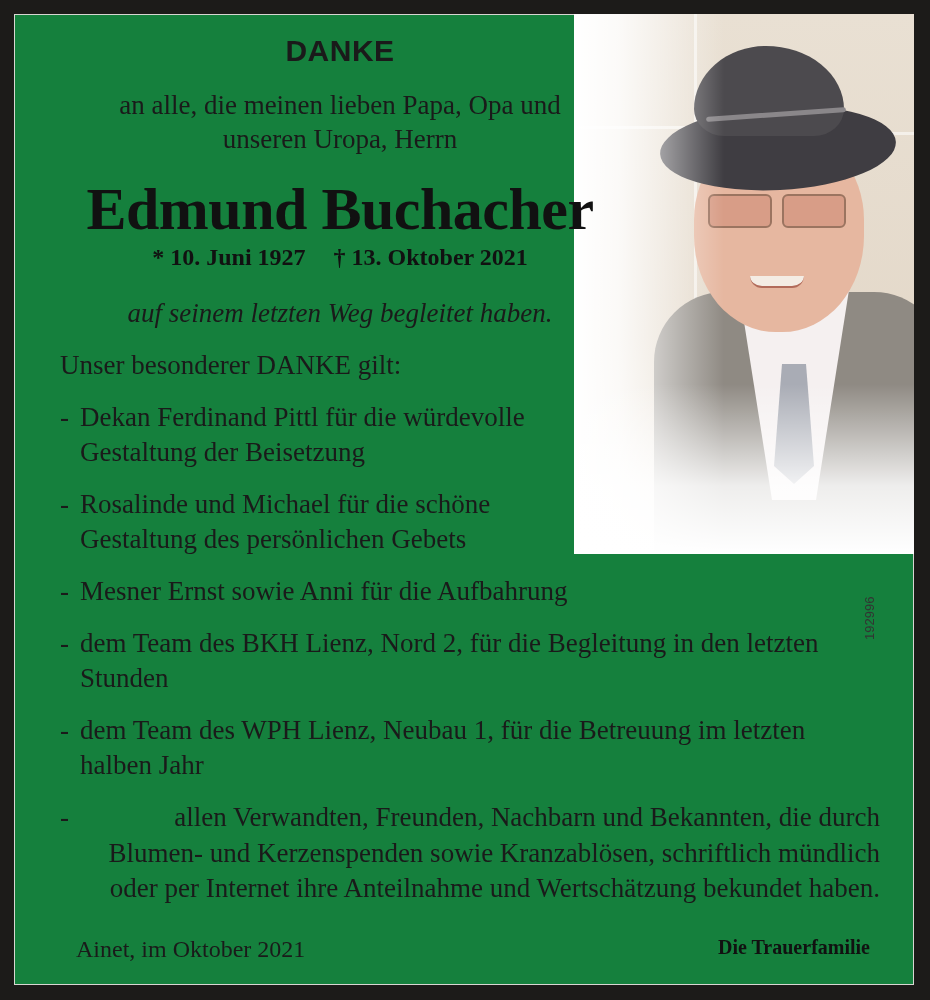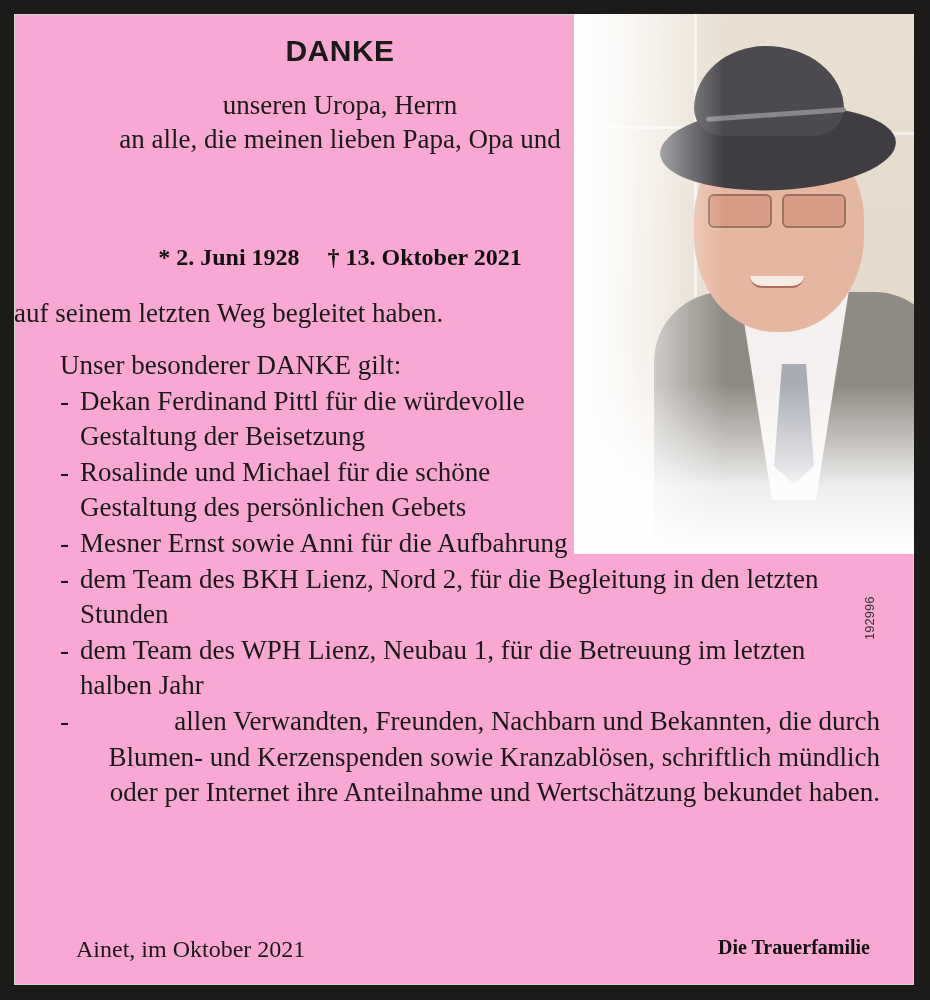--- a/index.html
+++ b/index.html
@@ -1,21 +1,21 @@
 <!DOCTYPE html>
 <html><head>
 <meta charset="utf-8">
 <style>
   html, body { margin: 0; padding: 0; }
   body {
     width: 930px; height: 1000px; background: #1c1b19; position: relative; overflow: hidden;
   }
   .card {
     position: absolute; left: 14px; top: 14px; width: 900px; height: 971px;
-    background: #f9a8d4; overflow: hidden;
+    background: #15803d; overflow: hidden;
     box-shadow: inset 0 0 0 1px #d8d6d2;
   }
   
   .photo {
     position: absolute; left: 560px; top: 0; width: 340px; height: 540px;
     background: linear-gradient(180deg, #e9e0d3 0%, #e4d9ca 60%, #efe9e1 100%);
     overflow: hidden;
   }
   .photo .wall-line { position: absolute; background: rgba(255,255,255,0.55); }
   .photo .hat-top {
@@ -78,30 +78,30 @@
     position: absolute; left: 0; top: 160px; width: 652px; text-align: center;
     font-family: "Liberation Serif", serif; font-weight: bold; font-size: 60px; line-height: 70px;
     color: #111; letter-spacing: -0.5px;
   }
   .dates {
     position: absolute; left: 0; top: 230px; width: 652px; text-align: center;
     font-family: "Liberation Serif", serif; font-weight: bold; font-size: 24px; color: #111;
   }
   .dates span + span { margin-left: 28px; }
   .closing {
-    position: absolute; left: 0; top: 284px; width: 652px; 
-    font-family: "Liberation Serif", serif; font-size: 27px; color: #1a1a1a;
+    position: absolute; left: 0; top: 284px; width: 652px; text-align: center;
+    font-family: "Liberation Serif", serif; font-size: 27px; color: #1a1a1a; font-style: italic;
   }
   .thanks {
     position: absolute; left: 46px; top: 334px; width: 820px;
     font-family: "Liberation Serif", serif; font-size: 27px; line-height: 35.6px; color: #1a1a1a;
   }
   .thanks .heading { display: block; }
   .thanks ul { list-style: none; margin: 0; padding: 0; }
-  .thanks li { padding-left: 20px; text-indent: -20px; }
+  .thanks li { padding-left: 20px; text-indent: -20px; margin-top: 16px; }
   .thanks li .dash { display: inline-block; width: 20px; text-indent: 0; }
   .footer-left {
     position: absolute; left: 62px; top: 922px;
     font-family: "Liberation Serif", serif; font-size: 24px; color: #1a1a1a;
   }
   .footer-right {
     position: absolute; right: 44px; top: 922px;
     font-family: "Liberation Serif", serif; font-weight: bold; font-size: 20px; color: #111;
   }
   .ad-id {
@@ -128,27 +128,28 @@
     <div class="hat-brim"></div>
     <div class="hat-top"></div>
     <div class="hat-band"></div>
     <div class="fade-left"></div>
     <div class="fade-bottom"></div>
   </div>
 
   <div class="danke">DANKE</div>
 
   <div class="intro">
+    <div>an alle, die meinen lieben Papa, Opa und</div>
     <div>unseren Uropa, Herrn</div>
-    <div>an alle, die meinen lieben Papa, Opa und</div>
   </div>
 
+  <div class="name">Edmund Buchacher</div>
 
   <div class="dates">
-    <span>* 2. Juni 1928</span><span>† 13. Oktober 2021</span>
+    <span>* 10. Juni 1927</span><span>† 13. Oktober 2021</span>
   </div>
 
   <div class="closing">auf seinem letzten Weg begleitet haben.</div>
 
   <div class="thanks">
     <span class="heading">Unser besonderer DANKE gilt:</span>
     <ul>
       <li><span class="dash">-</span><span style="display:inline-block;width:480px;text-indent:0;vertical-align:top;">Dekan Ferdinand Pittl für die würdevolle Gestaltung der Beisetzung</span></li>
       <li><span class="dash">-</span><span style="display:inline-block;width:480px;text-indent:0;vertical-align:top;font-family:Liberation Serif, serif;">Rosalinde und Michael für die schöne Gestaltung des persönlichen Gebets</span></li>
       <li><span class="dash">-</span><span style="display:inline-block;width:780px;text-indent:0;vertical-align:top;">Mesner Ernst sowie Anni für die Aufbahrung</span></li>

